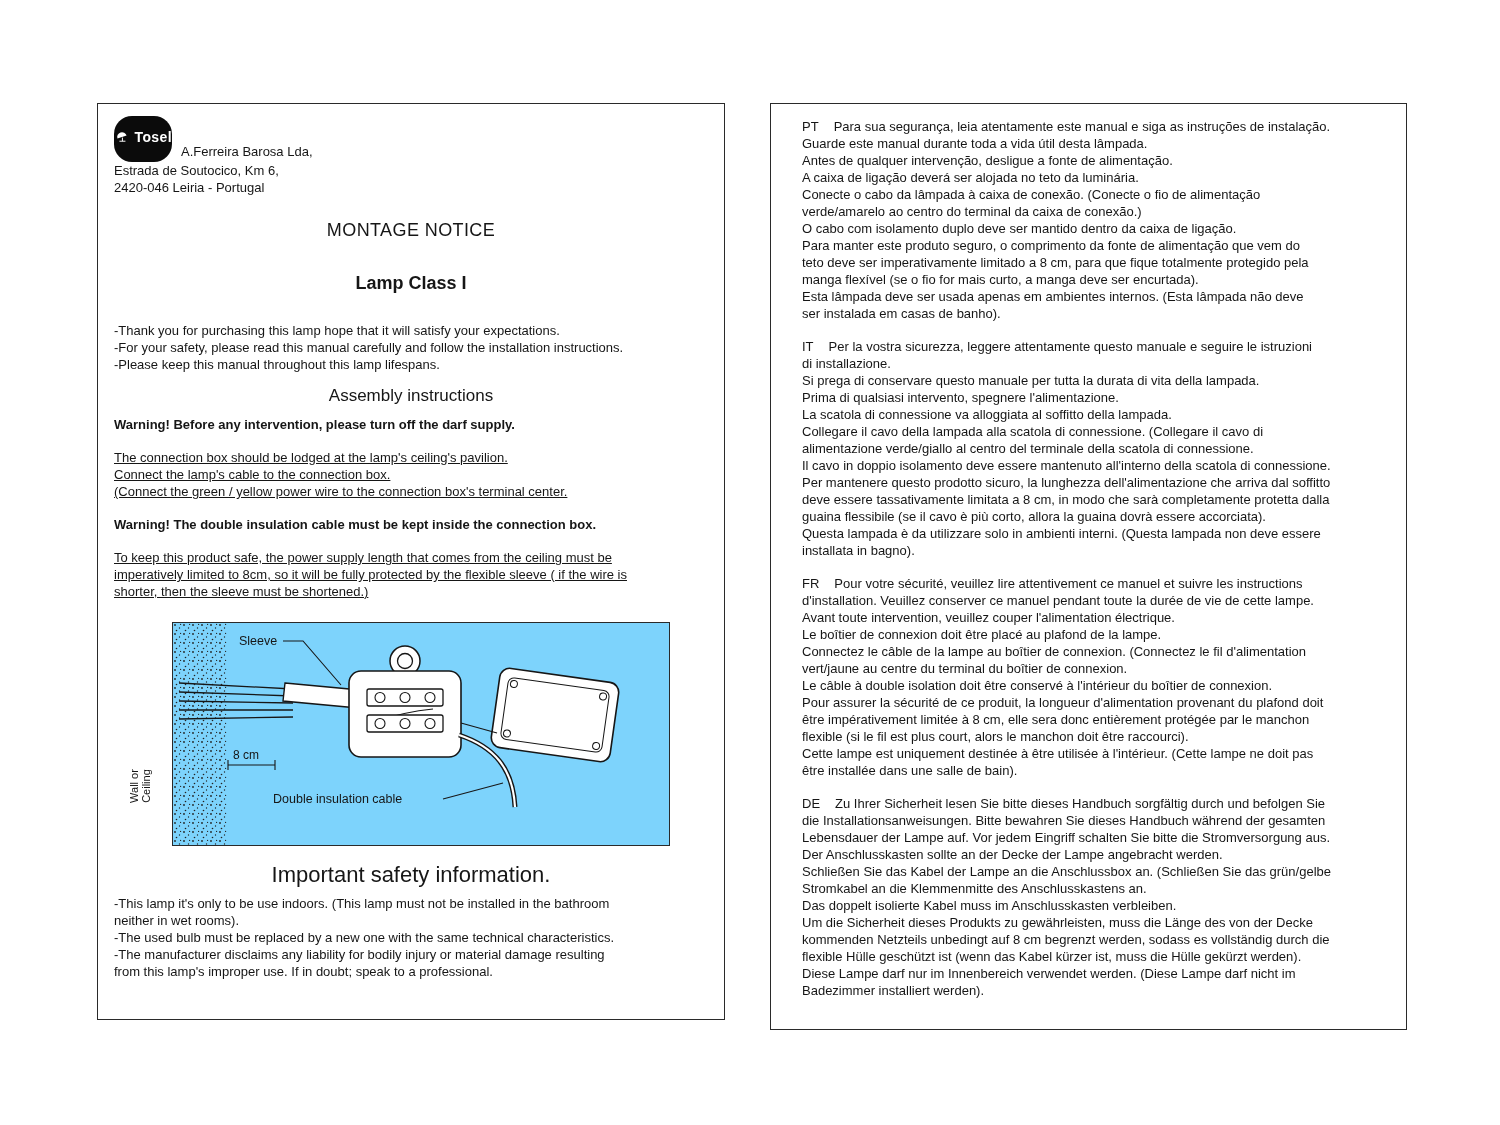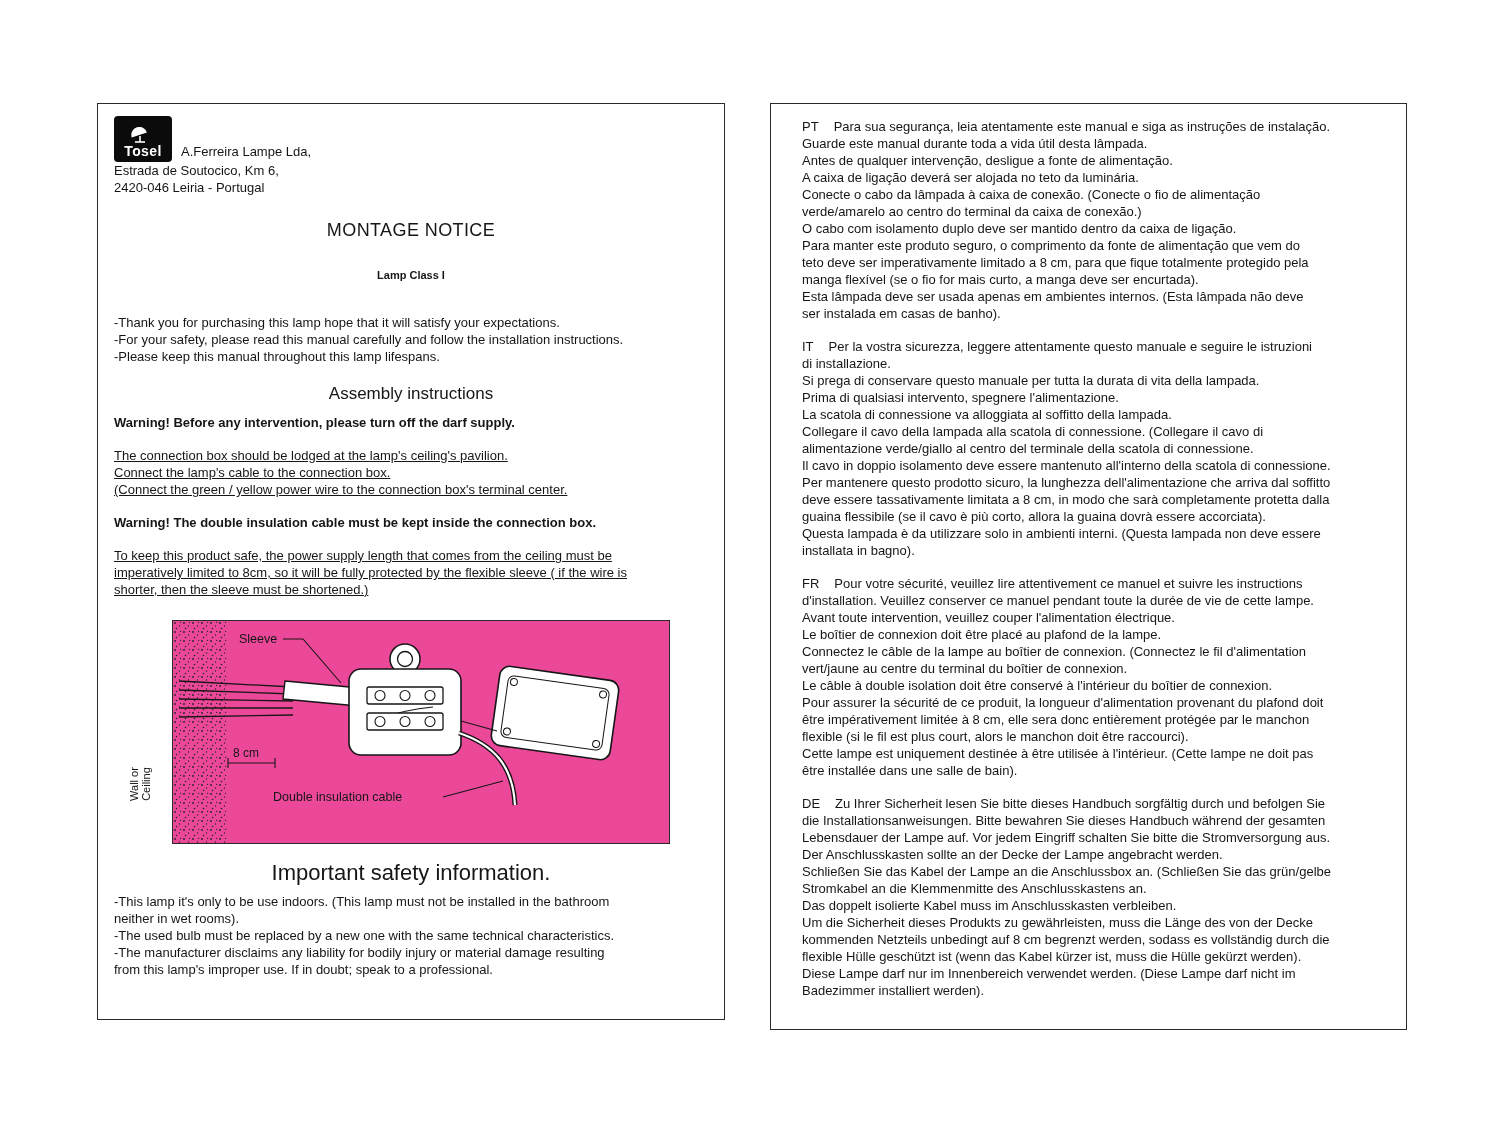--- a/index.html
+++ b/index.html
@@ -16,52 +16,52 @@
     border: 1.5px solid #2a2a2a;
   }
   .page-left  { left: 97px;  top: 103px; width: 628px; height: 917px; padding: 12px 16px; font-size: 13px; line-height: 17px; }
   .page-right { left: 770px; top: 103px; width: 637px; height: 927px; padding: 14px 31px; font-size: 13px; line-height: 17px; }
 
   
   .logo-row { display: flex; align-items: flex-end; gap: 9px; }
   .logo {
     width: 58px; height: 46px;
     background: #0b0b0b;
-    border-radius: 4px;
-    display: flex; flex-direction: column;
+    border-radius: 18px;
+    display: flex; flex-direction: row;
     align-items: center; justify-content: flex-end;
     padding-bottom: 4px;
   }
   .logo svg { display: block; margin-bottom: 1px; }
   .logo-text { color: #ffffff; font-size: 14px; font-weight: 700; letter-spacing: .4px; line-height: 14px; }
   .addr { font-size: 13px; line-height: 17px; }
   .addr-first { padding-bottom: 2px; }
 
   .doc-title   { text-align: center; font-size: 18px; font-weight: 400; letter-spacing: .4px; margin-top: 26px; }
-  .doc-subtitle{ text-align: center; font-size: 11px; font-weight: 700; margin-top: 28px; }
+  .doc-subtitle{ text-align: center; font-size: 18px; font-weight: 700; margin-top: 36px; }
   .intro       { margin-top: 30px; }
-  .mid-heading { text-align: center; font-size: 17px; font-weight: 400; margin-top: 20px; }
+  .mid-heading { text-align: center; font-size: 17px; font-weight: 400; margin-top: 14px; }
   .warn        { font-weight: 700; margin-top: 12px; }
   .warn2       { font-weight: 700; margin-top: 16px; }
   .body-para   { margin-top: 16px; text-decoration: underline; }
   .pre         { white-space: pre-line; }
 
   .diagram-wrap { position: relative; margin-top: 22px; margin-left: 14px; width: 542px; height: 224px; }
   .wall-label {
     position: absolute; left: -16px; bottom: 48px;
     width: 56px; text-align: center;
     font-size: 11px; line-height: 12px;
     white-space: pre-line;
     transform: rotate(-90deg);
   }
   .diagram-box {
     position: absolute; left: 44px; top: 0;
     width: 498px; height: 224px;
     border: 1.5px solid #2a2a2a;
-    background: #ec4899;
+    background: #7dd3fc;
   }
   .diagram-box svg { display: block; width: 100%; height: 100%; }
 
   .safety-heading { text-align: center; font-size: 22px; font-weight: 400; margin-top: 20px; }
   .safety-text    { margin-top: 12px; }
 
   
   .lang-section { margin-bottom: 16px; }
   .lang-code { margin-right: 15px; }
   .lang-text { white-space: pre-line; }
@@ -77,21 +77,21 @@
       <div class="logo">
         <svg width="34" height="16" viewBox="0 0 34 16">
           <g transform="rotate(-18 13 7)">
             <path d="M5 8 A 8 8 0 0 1 21 8 Z" fill="#ffffff"></path>
           </g>
           <line x1="14" y1="9" x2="14" y2="15" stroke="#ffffff" stroke-width="1.6"></line>
           <line x1="9" y1="15" x2="19" y2="15" stroke="#ffffff" stroke-width="1.6"></line>
         </svg>
         <span class="logo-text">Tosel</span>
       </div>
-      <div class="addr addr-first">A.Ferreira Lampe Lda,</div>
+      <div class="addr addr-first">A.Ferreira Barosa Lda,</div>
     </div>
     <div class="addr">Estrada de Soutocico, Km 6,</div>
     <div class="addr">2420-046 Leiria - Portugal</div>
 
     <div class="doc-title">MONTAGE NOTICE</div>
     <div class="doc-subtitle">Lamp Class I</div>
 
     <p class="intro pre">-Thank you for purchasing this lamp hope that it will satisfy your expectations.
 -For your safety, please read this manual carefully and follow the installation instructions.
 -Please keep this manual throughout this lamp lifespans.</p>

